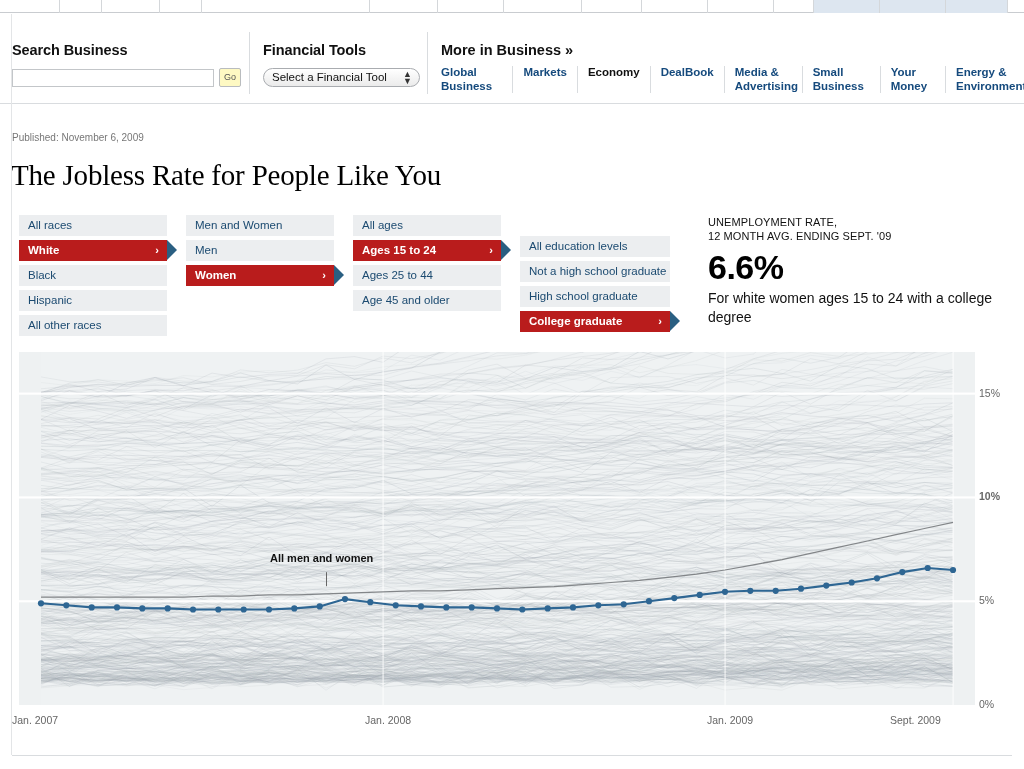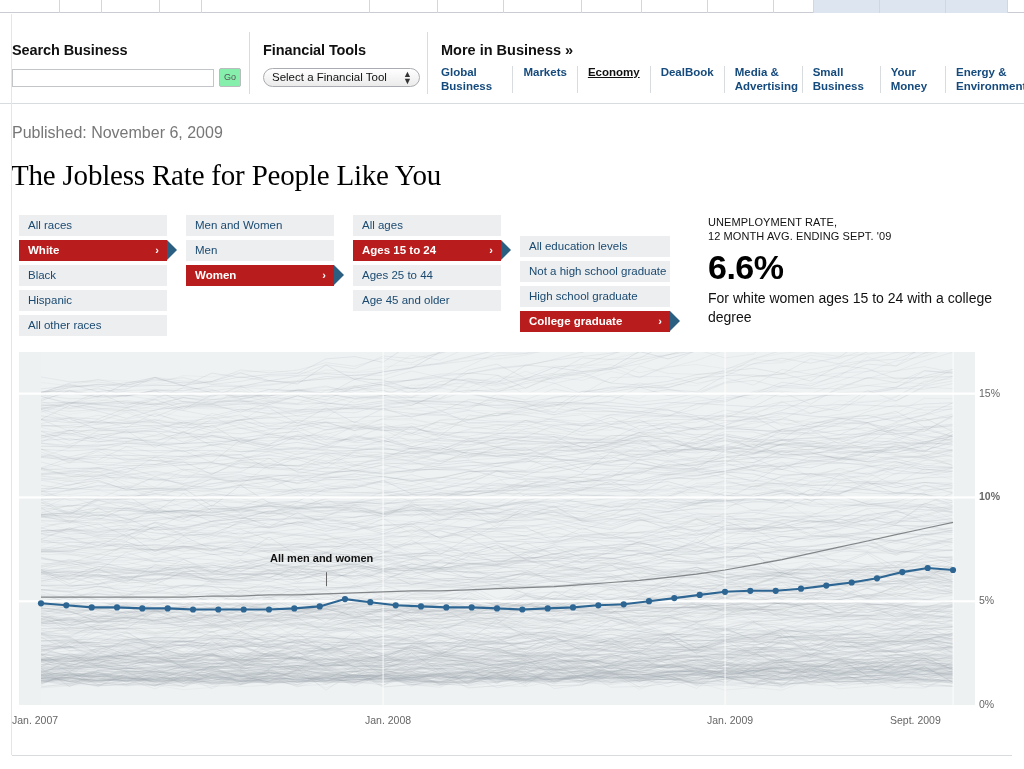--- a/index.html
+++ b/index.html
@@ -23,45 +23,45 @@
   .utilbar { position:absolute; top:14px; left:0; width:1024px; height:90px;
              background:#fff; border-bottom:1px solid #d9dcdf; }
   .utilbar .vrule { position:absolute; top:0; width:1px; background:#d9dcdf; }
 
   .util-title { font-size:14.5px; font-weight:bold; color:#111; letter-spacing:-0.1px; }
 
   .search-block { position:absolute; left:12px; top:28px; }
   .search-row { display:flex; align-items:center; gap:5px; margin-top:10px; }
   .search-input { width:202px; height:18px; border:1px solid #c3c6c9; background:#fff;
                   font-size:11px; padding:0 4px; color:#222; outline:none; }
-  .go-btn { width:22px; height:19px; border:1px solid #b9bcbf; background:#86efac;
+  .go-btn { width:22px; height:19px; border:1px solid #b9bcbf; background:#fef9c3;
             border-radius:2px; font-size:9px; color:#555; cursor:pointer;
             font-family:"Liberation Sans", sans-serif; line-height:17px; padding:0; }
 
   .tools-block { position:absolute; left:263px; top:28px; }
   .tools-select { margin-top:10px; width:157px; height:19px; border:1px solid #a9acb0;
                   border-radius:10px; background:linear-gradient(#ffffff,#ebebeb);
                   font-size:11.5px; color:#111; position:relative;
                   font-family:"Liberation Sans", sans-serif; padding:0 22px 0 8px;
                   line-height:17px; cursor:pointer; }
   .tools-select .arrows { position:absolute; right:7px; top:2px; font-size:9px;
                           line-height:7px; color:#333; text-align:center; }
 
   .more-block { position:absolute; left:441px; top:28px; }
   .more-title { font-size:14.5px; font-weight:bold; color:#111; }
   .more-links { display:flex; margin-top:8px; }
   .more-links .ml { font-size:11.5px; font-weight:bold; color:#154a7d;
                     line-height:13.5px; padding:0 10px; border-right:1px solid #d9dcdf;
                     cursor:pointer; max-width:78px; }
   .more-links .ml:first-child { padding-left:0; }
   .more-links .ml:last-child { border-right:none; padding-right:0; }
-  .more-links .ml.plain { color:#111;text-decoration:underline; }
+  .more-links .ml.plain { color:#111; }
 
   
-  .pubdate { position:absolute; left:12px; top:124px; font-size:16px; color:#777; }
+  .pubdate { position:absolute; left:12px; top:132px; font-size:10px; color:#777; }
   .headline { position:absolute; left:11px; top:140px; font-family:"Liberation Serif", serif;
               font-size:29px; color:#000; font-weight:normal; letter-spacing:-0.2px; }
   .subhead { position:absolute; left:12px; top:178px; font-family:"Liberation Serif", serif;
              font-size:15.5px; color:#222; }
 
   
   .selectors { position:absolute; left:19px; top:215px; display:flex; }
   .selcol { width:148px; margin-right:19px; }
   .selcol.wide { width:150px;margin-top:21px; }
   .pill { position:relative; height:21px; margin-bottom:4px; background:#eceef0;

